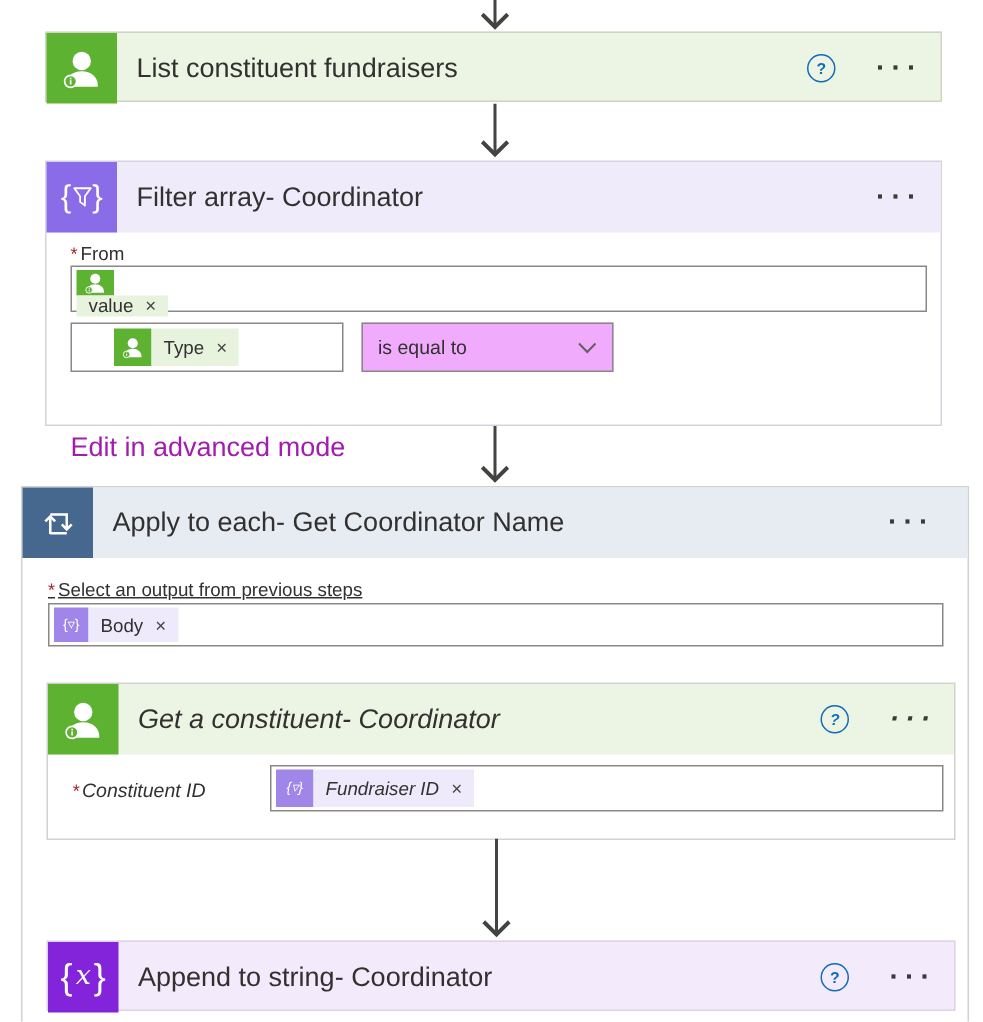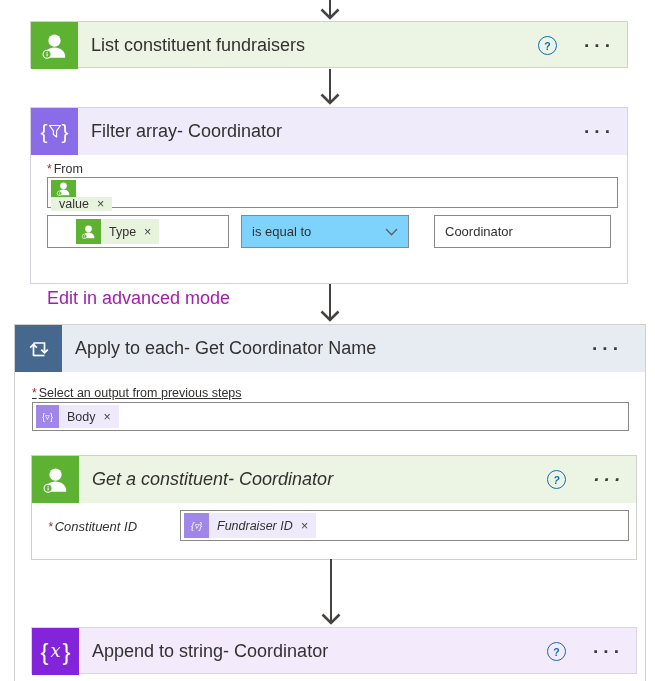--- a/index.html
+++ b/index.html
@@ -21,21 +21,21 @@
   .lbl{position:absolute;font-size:12.5px;color:#323130;white-space:nowrap;}
   .req{color:#a4262c;margin-right:2px;font-size:12px;}
   .ipt{position:absolute;border:1px solid #8a8886;background:#fff;box-sizing:border-box;
        display:flex;align-items:center;padding:2px 3px;cursor:text;}
   .tok{display:flex;align-items:stretch;cursor:pointer;}
   .tico{display:flex;align-items:center;justify-content:center;}
   .tpill{display:flex;align-items:center;padding:0 8px;font-size:12.5px;color:#323130;gap:8px;white-space:nowrap;}
   .tx{font-size:12.5px;color:#484644;cursor:pointer;}
   .pill-green{background:#e8f3dd;}
   .pill-purple{background:#efeafb;}
-  .sel{position:absolute;border:1px solid #8a8886;background:#7dd3fc;display:flex;align-items:center;
+  .sel{position:absolute;border:1px solid #8a8886;background:#f0abfc;display:flex;align-items:center;
        justify-content:space-between;padding:0 10px;font-size:13px;color:#323130;
        box-sizing:border-box;cursor:pointer;}
   .tin{position:absolute;border:1px solid #8a8886;background:#fff;font-size:13px;color:#323130;
        padding:0 10px;box-sizing:border-box;font-family:inherit;outline:none;}
   .lnk{position:absolute;font-size:18px;color:#a21caf;text-decoration:none;cursor:pointer;margin-top:32px;}
   .scope{position:absolute;left:14px;top:324px;width:632px;height:358px;
          border:1px solid #d2d0ce;border-bottom:none;background:#fff;box-sizing:border-box;}
   .braces{color:#fff;display:flex;align-items:center;}
   .braces .b{font-size:21px;font-weight:400;line-height:1;}
   .vx .b{font-size:24px;}
@@ -128,21 +128,20 @@
     </div>
   </div>
 
   <div class="sel" style="left:210px;top:107px;width:168px;height:33px;">
     <span>is equal to</span>
     <svg width="13" height="8" viewBox="0 0 13 8">
       <path d="M1 1 L6.5 6.7 L12 1" fill="none" stroke="#605e5c" stroke-width="1.3"></path>
     </svg>
   </div>
 
-  <input class="tin" style="left: 403px; top: 107px; width: 177px; height: 33px;" readonly="" value="Coordinator">
 
   <a class="lnk" style="left:16px;top:148px;">Edit in advanced mode</a>
 </div>
 
 <svg class="arrow" style="left:314px;top:284px;" width="32" height="39">
   <line x1="16" y1="0" x2="16" y2="35" stroke="#454341" stroke-width="2"></line>
   <path d="M7.5 27.5 L16 36 L24.5 27.5" fill="none" stroke="#454341" stroke-width="2.6"></path>
 </svg>
 
 <div class="scope">

